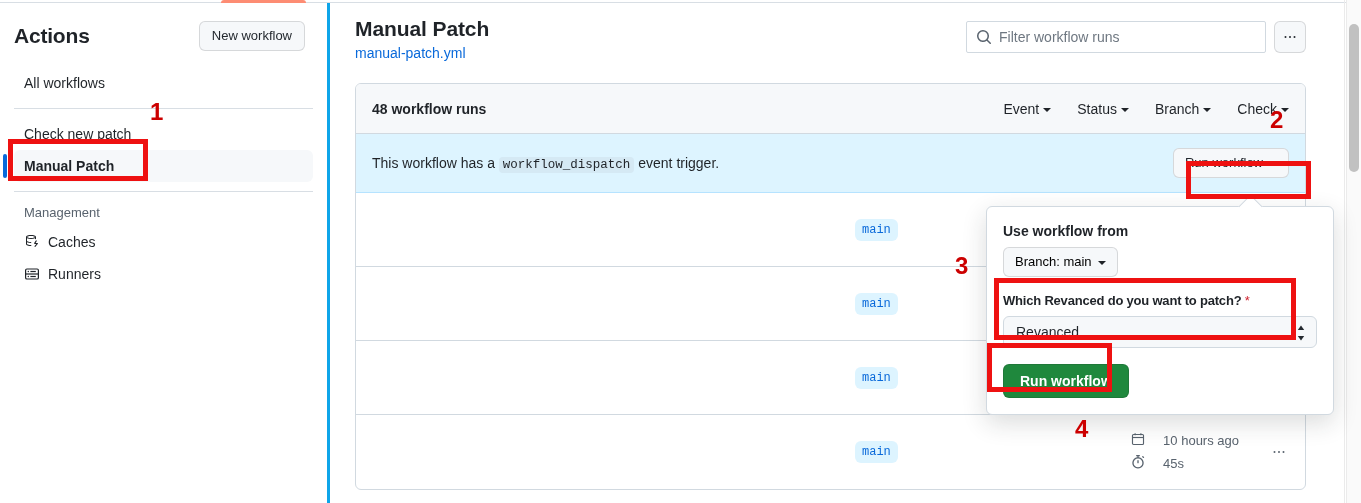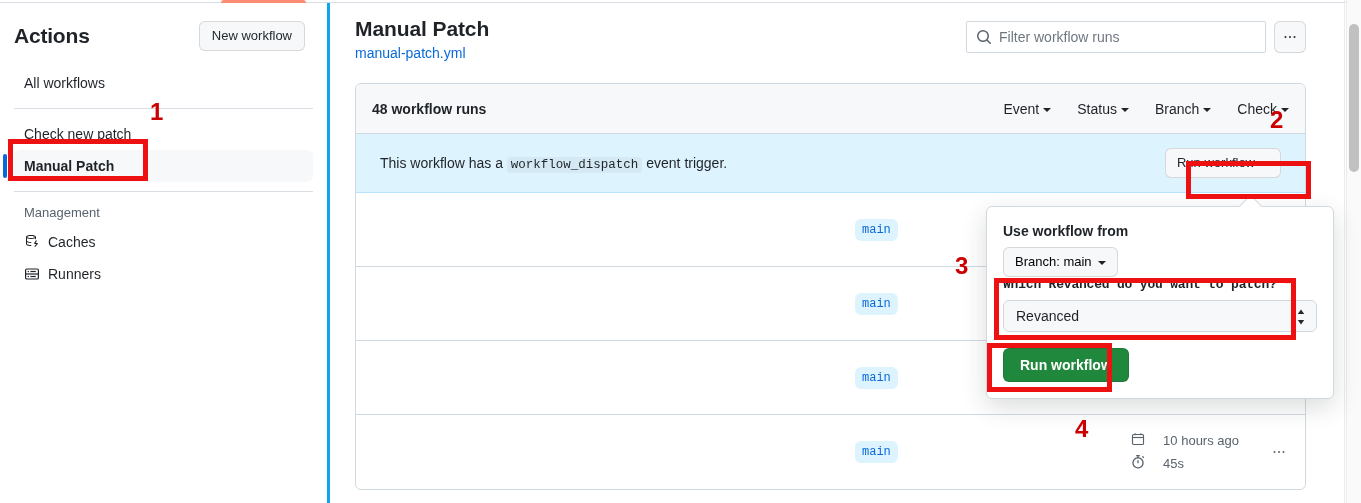--- a/index.html
+++ b/index.html
@@ -119,21 +119,21 @@
   .caret-dn {
     width: 0; height: 0; border-left: 4px solid transparent;
     border-right: 4px solid transparent; border-top: 4px solid #1f2328;
     display: inline-block; margin-top: 2px;
   }
 
   .dispatch-banner {
     position: relative;
     background: #ddf4ff; border-bottom: 1px solid #b6e3ff;
     display: flex; align-items: center; justify-content: space-between;
-    padding: 0 24px; height: 59px;
+    padding: 0 16px; height: 59px;
     font-size: 14px; color: #1f2328;
   }
   .mono { font-family: "Liberation Mono", monospace; font-size: 12.5px;
           background: rgba(175,184,193,0.18); padding: 1px 4px; border-radius: 4px; }
   .run-wf-btn {
     font-size: 13px; color: #24292f; background: #f6f8fa;
     border: 1px solid rgba(31,35,40,0.15); border-radius: 6px;
     padding: 5px 11px; display: inline-flex; align-items: center; gap: 6px;
     cursor: pointer; line-height: 18px;
   }
@@ -175,21 +175,21 @@
   }
   .dd-label { font-size: 14px; font-weight: 600; color: #1f2328; }
   .branch-select-btn {
     margin-top: 8px;
     display: inline-flex; align-items: center; gap: 6px;
     font-size: 13px; color: #000000; background: #f6f8fa;
     border: 1px solid rgba(31,35,40,0.15); border-radius: 6px;
     padding: 5px 11px; line-height: 18px; cursor: pointer;
   }
   .input-label {
-    font-family: Liberation Mono, monospace;
+    margin-top: 16px; font-family: Liberation Sans, sans-serif;
     font-size: 13px; font-weight: 700; color: #1f2328; letter-spacing: -0.2px;
   }
   .req-star { color: #cf222e; font-weight: 400; }
   .wf-select {
     margin-top: 8px; position: relative;
     width: 100%; height: 32px;
     border: 1px solid #d1d9e0; border-radius: 6px; background: #f6f8fa;
     display: flex; align-items: center; padding: 0 28px 0 12px;
     font-size: 14px; color: #1f2328; cursor: pointer;
   }

